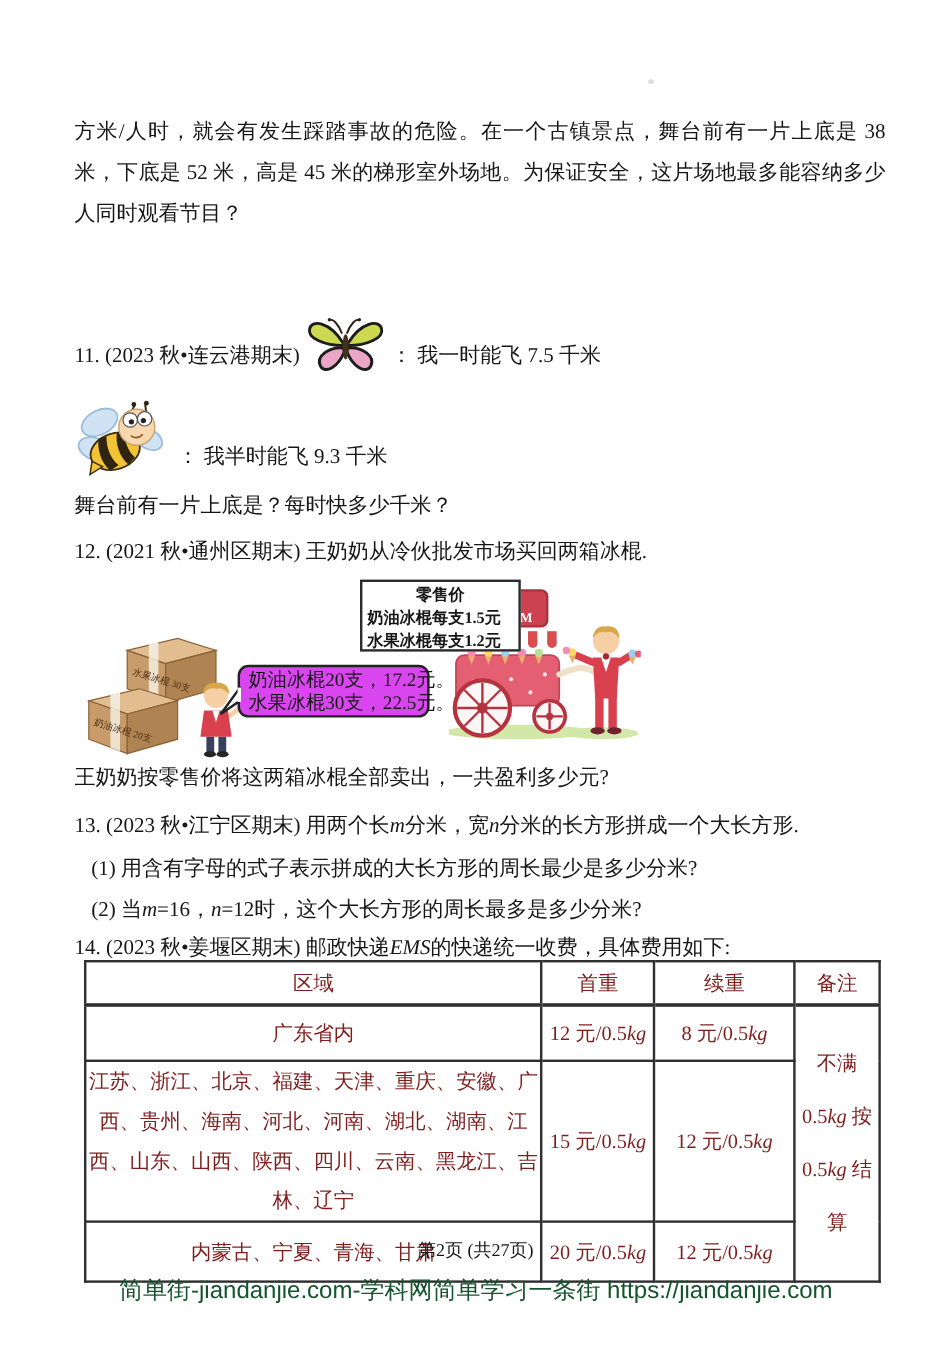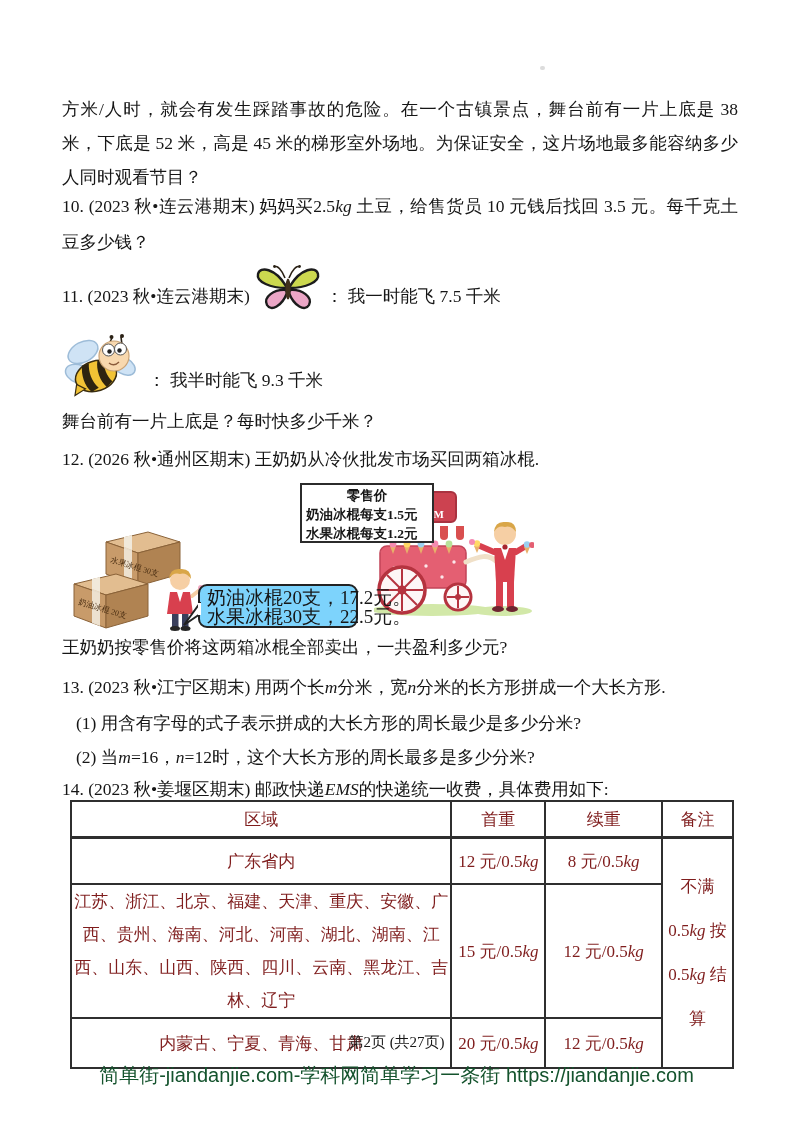--- a/index.html
+++ b/index.html
@@ -14,23 +14,23 @@
   i{font-style:italic;}
   
   .illus{position:absolute;left:62px;top:478px;width:672px;height:152px;}
   .boxes-svg{position:absolute;left:4px;top:48px;z-index:1;}
   .person-svg{position:absolute;left:94px;top:88px;z-index:2;}
   .cart-svg{position:absolute;left:312px;top:12px;z-index:2;}
   .board{position:absolute;left:238px;top:5px;width:134px;height:60px;background:#fff;
          border:2px solid #2b2b2b;z-index:6;font-size:13.5px;line-height:19px;padding:1px 4px;
          box-sizing:border-box;font-weight:bold;}
   .board .title{text-align:center;}
-  .bubble{position:absolute;left:136px;top:76px;width:160px;height:44px;background:#7dd3fc;
-          border:2px solid #222;border-radius:9px;z-index:5;font-size:19px;line-height:19px;
-          padding:2px 7px;box-sizing:border-box;white-space:nowrap;margin-top:30px;}
+  .bubble{position:absolute;left:136px;top:76px;width:160px;height:44px;background:#d946ef;
+          border:2px solid #222;border-radius:9px;z-index:5;font-size:16px;line-height:19px;
+          padding:2px 7px;box-sizing:border-box;white-space:nowrap;}
   .tail{position:absolute;left:-17px;top:16px;}
   
   table.fee{position:absolute;left:70px;top:800px;width:664px;border-collapse:collapse;
             font-size:17px;color:#7f1d1d;}
   table.fee th,table.fee td{border:2px solid #2f2f2f;vertical-align:middle;text-align:center;
             padding:0;}
   table.fee th{font-weight:normal;height:34px;border-bottom-width:3px;}
   td.region-wide{text-align:justify;text-align-last:center;line-height:33px;padding:3px 3px;}
   tr.r1 td{height:44px;}
   tr.r3 td{height:48px;}
@@ -44,21 +44,20 @@
 </style>
 </head>
 <body>
 
 <div class="page">
 
   <span class="stray"></span>
 
   <p class="para" style="top:92px">方米/人时，就会有发生踩踏事故的危险。在一个古镇景点，舞台前有一片上底是 38 米，下底是 52 米，高是 45 米的梯形室外场地。为保证安全，这片场地最多能容纳多少人同时观看节目？</p>
 
-  <p class="para q10" style="top:188px">10. (2023 秋•连云港期末) 妈妈买2.5<i>kg</i> 土豆，给售货员 10 元钱后找回 3.5 元。每千克土豆多少钱？</p>
 
   <div class="row" style="top:258px;height:56px">
     <span class="txt">11. (2023 秋•连云港期末)</span>
     <svg class="bfly" width="66" height="52" viewBox="0 0 66 52" style="margin:0 5px">
       <path d="M30,16 C27,8 22,3 20,5" stroke="#2a2115" stroke-width="1.6" fill="none"></path>
       <path d="M34,16 C37,8 42,3 44,5" stroke="#2a2115" stroke-width="1.6" fill="none"></path>
       <circle cx="19.5" cy="4.5" r="1.4" fill="#2a2115"></circle>
         <circle cx="44.5" cy="4.5" r="1.4" fill="#2a2115"></circle>
       <path d="M31,24 C20,6 5,4 3,12 C1,20 16,26 31,26 Z" fill="#ccd84f" stroke="#1c1c1c" stroke-width="2.4"></path>
       <path d="M35,24 C46,6 61,4 63,12 C65,20 50,26 35,26 Z" fill="#ccd84f" stroke="#1c1c1c" stroke-width="2.4"></path>
@@ -88,21 +87,21 @@
       <circle cx="58.5" cy="17" r="6" fill="#fff" stroke="#555" stroke-width="1"></circle>
       <circle cx="47.5" cy="19.5" r="2.2" fill="#222"></circle>
         <circle cx="57.5" cy="18.5" r="2.2" fill="#222"></circle>
       <path d="M47,31 Q52,35 57,30" stroke="#8a5a3a" stroke-width="1.4" fill="none"></path>
     </svg>
     <span class="txt" style="margin-left:8px">： 我半时能飞 9.3 千米</span>
   </div>
 
   <p class="line" style="top:409px">舞台前有一片上底是？每时快多少千米？</p>
 
-  <p class="line" style="top:447px">12. (2026 秋•通州区期末) 王奶奶从冷伙批发市场买回两箱冰棍.</p>
+  <p class="line" style="top:447px">12. (2021 秋•通州区期末) 王奶奶从冷伙批发市场买回两箱冰棍.</p>
 
   <div class="illus">
 
     <svg class="boxes-svg" width="125" height="105" viewBox="0 0 125 105">
       <g>
         <polygon points="40,16 82,6 114,16 72,27" fill="#e2bd90" stroke="#8a6238" stroke-width="1"></polygon>
         <polygon points="40,16 72,27 72,60 40,48" fill="#c89b6a" stroke="#8a6238" stroke-width="1"></polygon>
         <polygon points="72,27 114,16 114,48 72,60" fill="#b08352" stroke="#8a6238" stroke-width="1"></polygon>
         <polygon points="58,11 66,9 66,24 58,21" fill="#f1e9da"></polygon>
         <polygon points="58,21 66,24 66,58 58,55" fill="#f1e9da" opacity="0.9"></polygon>

